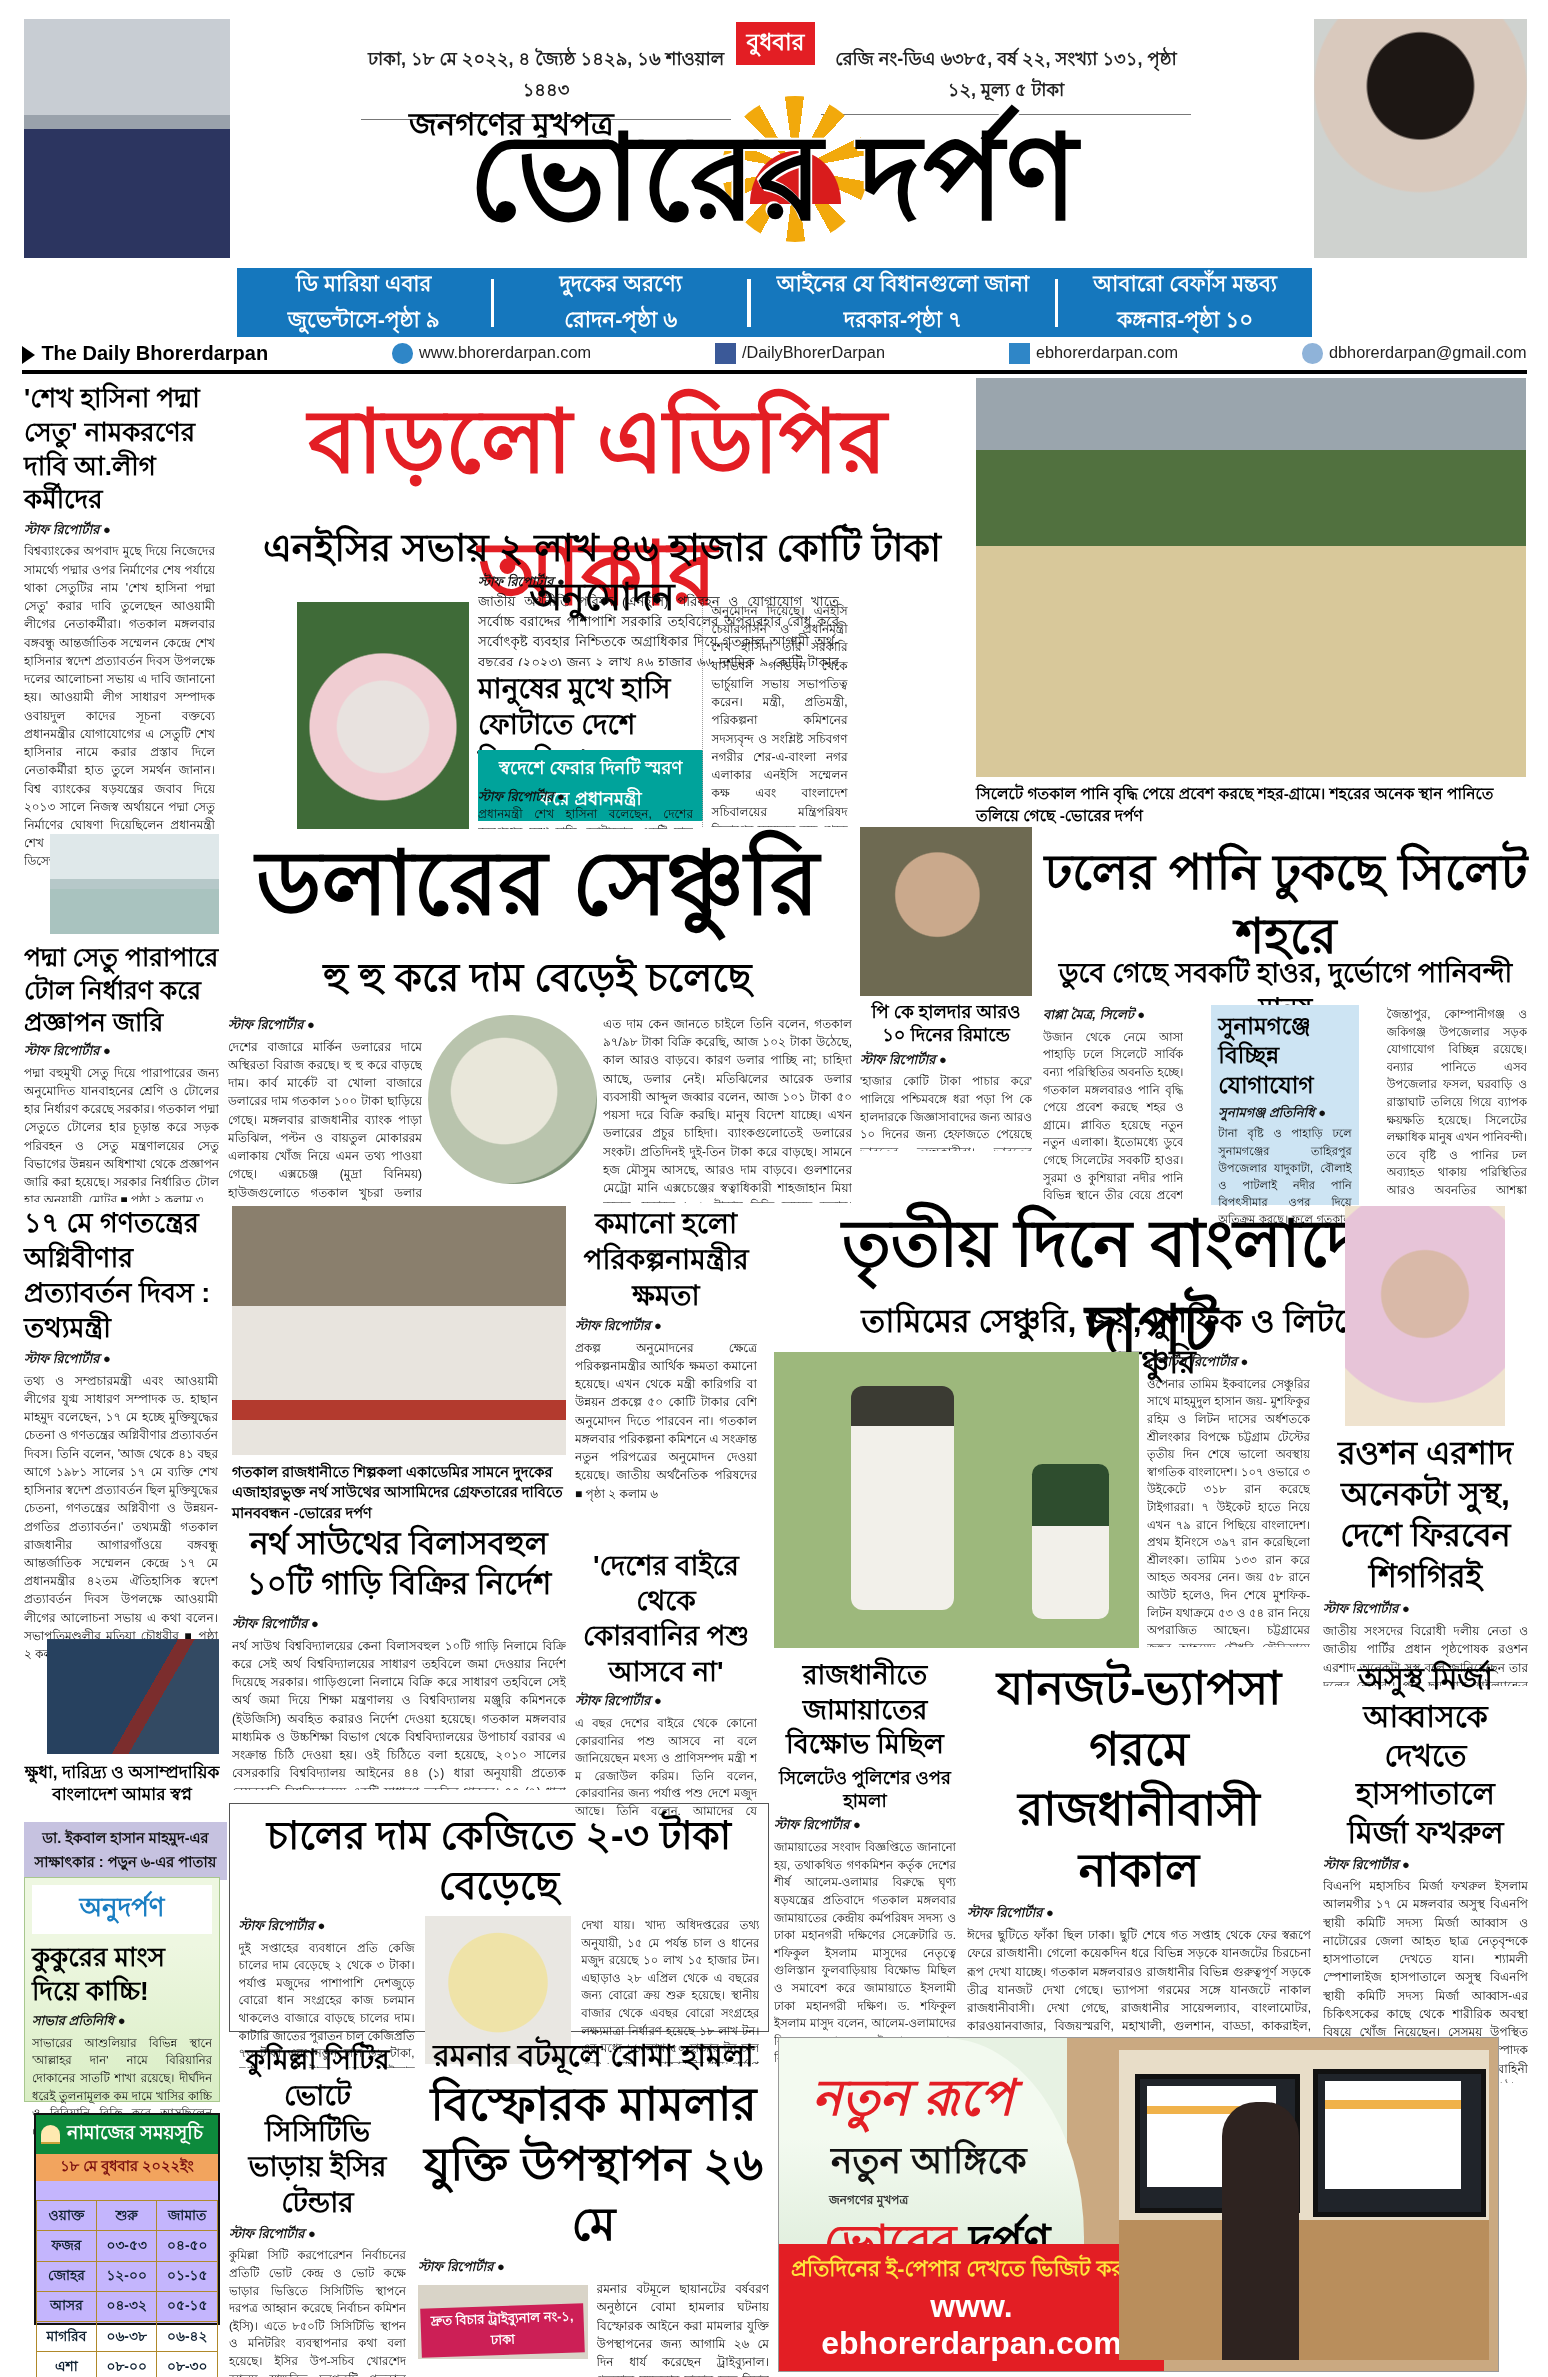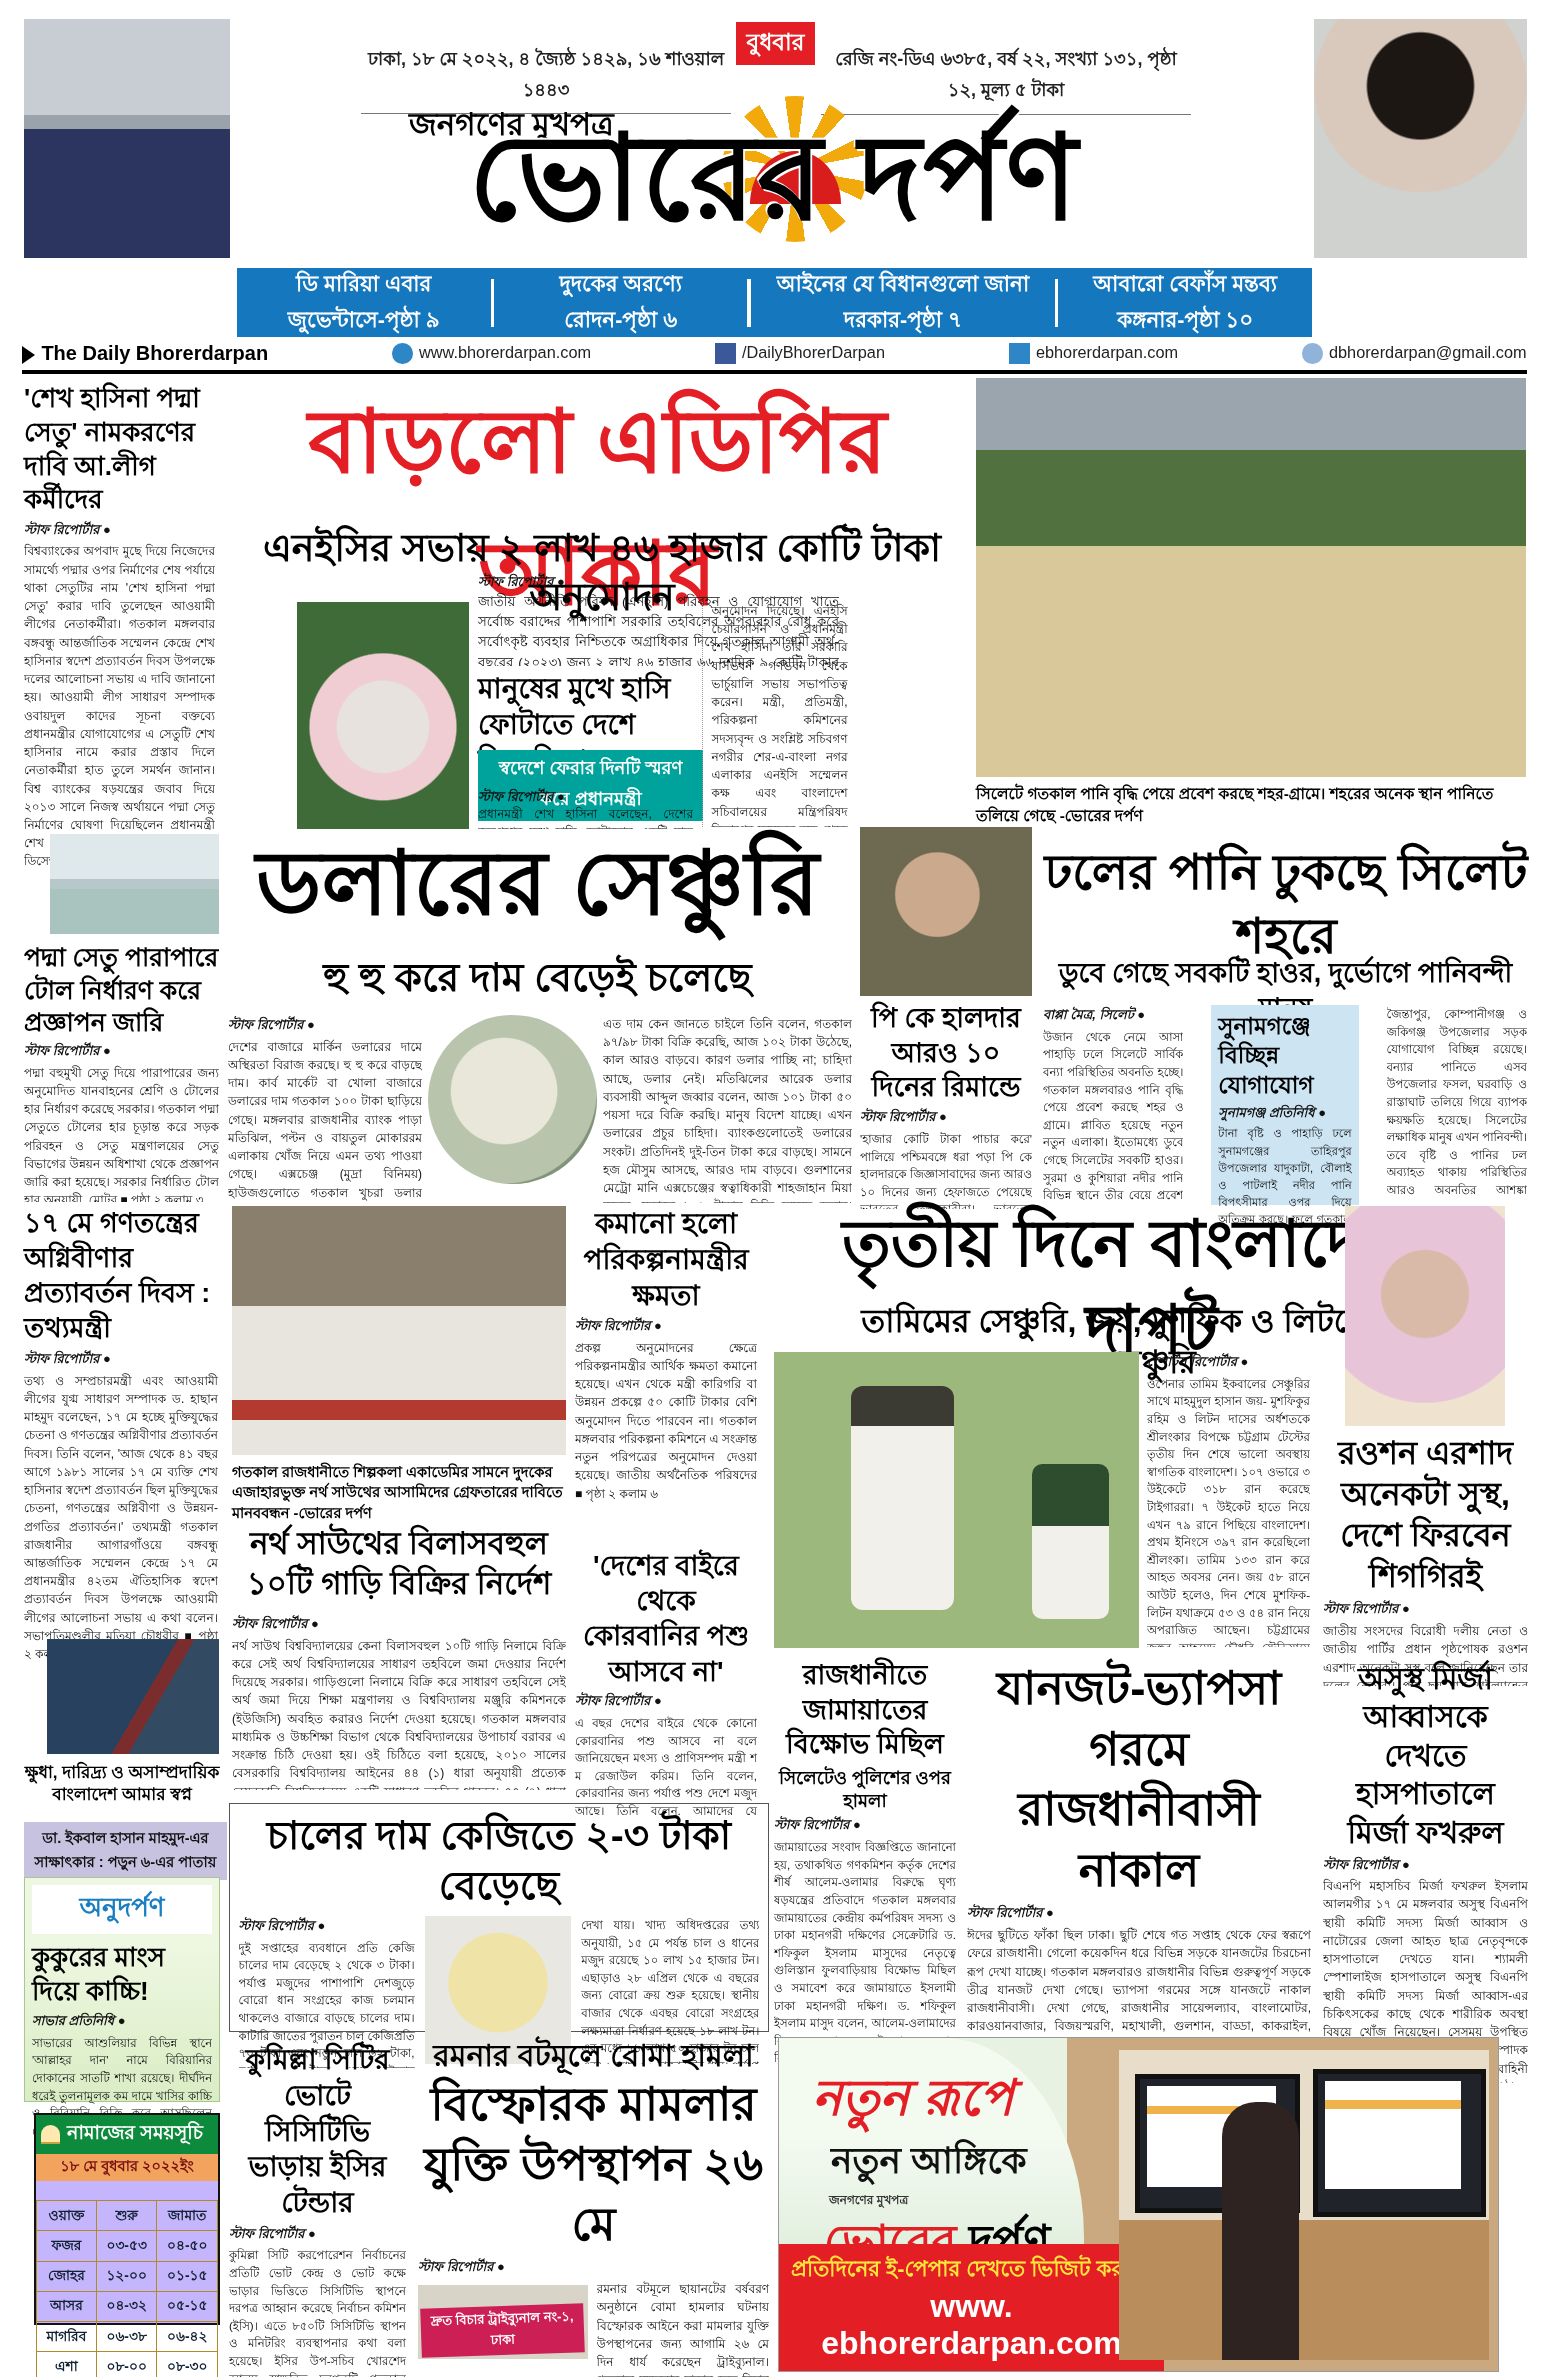--- a/index.html
+++ b/index.html
@@ -30,21 +30,21 @@
 
 <div id="page">
 
   <div class="z ph" style="left:24px;top:19px;width:206px;height:239px;background:linear-gradient(180deg,#c8cdd3 0 40%,#9aa2ab 40% 46%,#2c3560 46% 100%);"></div>
   <div class="z ph" style="left:1314px;top:19px;width:213px;height:239px;background:radial-gradient(circle at 50% 28%,#1d1714 0 26%,#d9c9bd 27% 52%,#cfd2cf 53% 100%);"></div>
 
   <div class="z" style="left:736px;top:22.4px;width:79px;height:43px;background:#e31e24;color:#fff;font-weight:800;font-size:23px;display:flex;align-items:center;justify-content:center;">
       <span>বুধবার</span>
     </div>
 
-  <div class="z" style="left:361px;top:45px;width:370px;font-size:18px;font-weight:600;color:#222;text-align:center;border-bottom:0.9px solid #777;padding-bottom:6px;">ঢাকা, ১৮ মে ২০২২, ৪ জ্যৈষ্ঠ ১৪২৯, ১৬ শাওয়াল ১৪৪৩</div>
+  <div class="z" style="left:361px;top:45px;width:370px;font-size:18px;font-weight:600;color:#222;text-align:center;border-bottom:0.9px solid #777;padding-bottom:12px;">ঢাকা, ১৮ মে ২০২২, ৪ জ্যৈষ্ঠ ১৪২৯, ১৬ শাওয়াল ১৪৪৩</div>
   <div class="z" style="left:821px;top:45px;width:370px;font-size:18px;font-weight:600;color:#222;text-align:center;border-bottom:0.9px solid #777;padding-bottom:6.9px;">রেজি নং-ডিএ ৬৩৮৫, বর্ষ ২২, সংখ্যা ১৩১, পৃষ্ঠা ১২, মূল্য ৫ টাকা</div>
 
   <div class="z" style="left:409px;top:100px;width:258px;font-size:31px;font-weight:800;color:#000;">জনগণের মুখপত্র</div>
 
   <div class="z" style="left:258px;top:110px;width:1032px;height:157px;text-align:center;">
     <div class="sun" style="left:464px;top:-13.8px;width:146px;height:146px;"></div>
     <div class="sunball" style="left:492px;top:41px;width:91px;height:53px;"></div>
     <div style="position:relative;font-size:119px;font-weight:900;color:#000;line-height:1.15;letter-spacing:1.7px;text-shadow:1.7px 1.7px 0 #fff,-1.7px -1.7px 0 #fff;">ভোরের দর্পণ</div>
   </div>
 
@@ -130,21 +130,21 @@
       <div class="bt" style="height:163px;">দেশের বাজারে মার্কিন ডলারের দামে অস্থিরতা বিরাজ করছে। হু হু করে বাড়ছে দাম। কার্ব মার্কেট বা খোলা বাজারে ডলারের দাম গতকাল ১০০ টাকা ছাড়িয়ে গেছে। মঙ্গলবার রাজধানীর ব্যাংক পাড়া মতিঝিল, পল্টন ও বায়তুল মোকাররম এলাকায় খোঁজ নিয়ে এমন তথ্য পাওয়া গেছে। এক্সচেঞ্জ (মুদ্রা বিনিময়) হাউজগুলোতে গতকাল খুচরা ডলার ১০০ টাকা থেকে ১০২ টাকায় বিক্রি হচ্ছে। একদিন আগেও এ দর ছিল ৯৬ থেকে ৯৮ টাকা। মঙ্গলবার বিকেলে পাইওনিয়ার এক্সচেঞ্জ হাউজে ডলারের দাম জানতে চাইলে দায়িত্বরত কর্মী বলেন, আজ রেট ১০২ টাকা। তবে এখন নিতে চাইলে এক টাকা কম রাখা যাবে। এর নিচে দেওয়া যাবে না।</div>
     </div>
     <div style="width:181px;display:flex;align-items:flex-start;justify-content:center;">
       <div class="ph" style="width:169px;height:169px;border-radius:50%;background:radial-gradient(circle at 45% 45%,#e9e7da 0 40%,#b9c4ad 41% 70%,#7f9478 71% 100%);"></div>
     </div>
     <div class="bt" style="width:249px;height:188px;">এত দাম কেন জানতে চাইলে তিনি বলেন, গতকাল ৯৭/৯৮ টাকা বিক্রি করেছি, আজ ১০২ টাকা উঠেছে, কাল আরও বাড়বে। কারণ ডলার পাচ্ছি না; চাহিদা আছে, ডলার নেই। মতিঝিলের আরেক ডলার ব্যবসায়ী আব্দুল জব্বার বলেন, আজ ১০১ টাকা ৫০ পয়সা দরে বিক্রি করছি। মানুষ বিদেশ যাচ্ছে। এখন ডলারের প্রচুর চাহিদা। ব্যাংকগুলোতেই ডলারের সংকট। প্রতিদিনই দুই-তিন টাকা করে বাড়ছে। সামনে হজ মৌসুম আসছে, আরও দাম বাড়বে। গুলশানের মেট্রো মানি এক্সচেঞ্জের স্বত্বাধিকারী শাহজাহান মিয়া বলেন, সকালে ১০২ টাকায় বিক্রি হয়েছে ডলার। সর্বশেষ বিকেল ৫টায় দর ছিল ১০১ টাকা ৩০ পয়সা। আমরা ■ পৃষ্ঠা ২ কলাম ২</div>
   </div>
 
   <div class="z ph" style="left:860px;top:827px;width:172px;height:169px;background:radial-gradient(circle at 45% 40%,#caa98c 0 30%,#6e6a52 31% 100%);"></div>
   <div class="z" style="left:860px;top:1001px;width:172px;height:203px;">
-    <div class="hd" style="font-size:27px;">পি কে হালদার আরও ১০ দিনের রিমান্ডে</div>
+    <div class="hd" style="font-size:18px;">পি কে হালদার আরও ১০ দিনের রিমান্ডে</div>
     <div class="by">স্টাফ রিপোর্টার ●</div>
     <div class="bt" style="height:79px;font-size:11.6px;">'হাজার কোটি টাকা পাচার করে' পালিয়ে পশ্চিমবঙ্গে ধরা পড়া পি কে হালদারকে জিজ্ঞাসাবাদের জন্য আরও ১০ দিনের জন্য হেফাজতে পেয়েছে ভারতের তদন্তকারীরা। ভারতের কেন্দ্রীয় অর্থ মন্ত্রণালয়ের ■ পৃষ্ঠা ২ কলাম ৫</div>
   </div>
 
   <div class="z hd" style="left:1043px;top:841px;width:486px;font-size:49px;line-height:1.3;">ঢলের পানি ঢুকছে সিলেট শহরে</div>
   <div class="z hd" style="left:1051px;top:956px;width:469px;font-size:27px;">ডুবে গেছে সবকটি হাওর, দুর্ভোগে পানিবন্দী মানুষ</div>
   <div class="z" style="left:1043px;top:1005px;width:484px;height:200px;display:flex;gap:28px;">
     <div style="width:153px;">
       <div class="by" style="margin-top:0;">বাপ্পা মৈত্র, সিলেট ●</div>
       <div class="bt" style="height:174px;font-size:11.6px;">উজান থেকে নেমে আসা পাহাড়ি ঢলে সিলেটে সার্বিক বন্যা পরিস্থিতির অবনতি হচ্ছে। গতকাল মঙ্গলবারও পানি বৃদ্ধি পেয়ে প্রবেশ করছে শহর ও গ্রামে। প্লাবিত হয়েছে নতুন নতুন এলাকা। ইতোমধ্যে ডুবে গেছে সিলেটের সবকটি হাওর। সুরমা ও কুশিয়ারা নদীর পানি বিভিন্ন স্থানে তীর বেয়ে প্রবেশ করছে। টানা বৃষ্টি ও পাহাড়ি ঢল অব্যাহত থাকায় সিলেটের সার্বিক বন্যা পরিস্থিতির আরও অবনতি ঘটেছে। সিলেট জেলা শহরের সাথে সদর, গোয়াইনঘাট, কানাইঘাট,</div>

